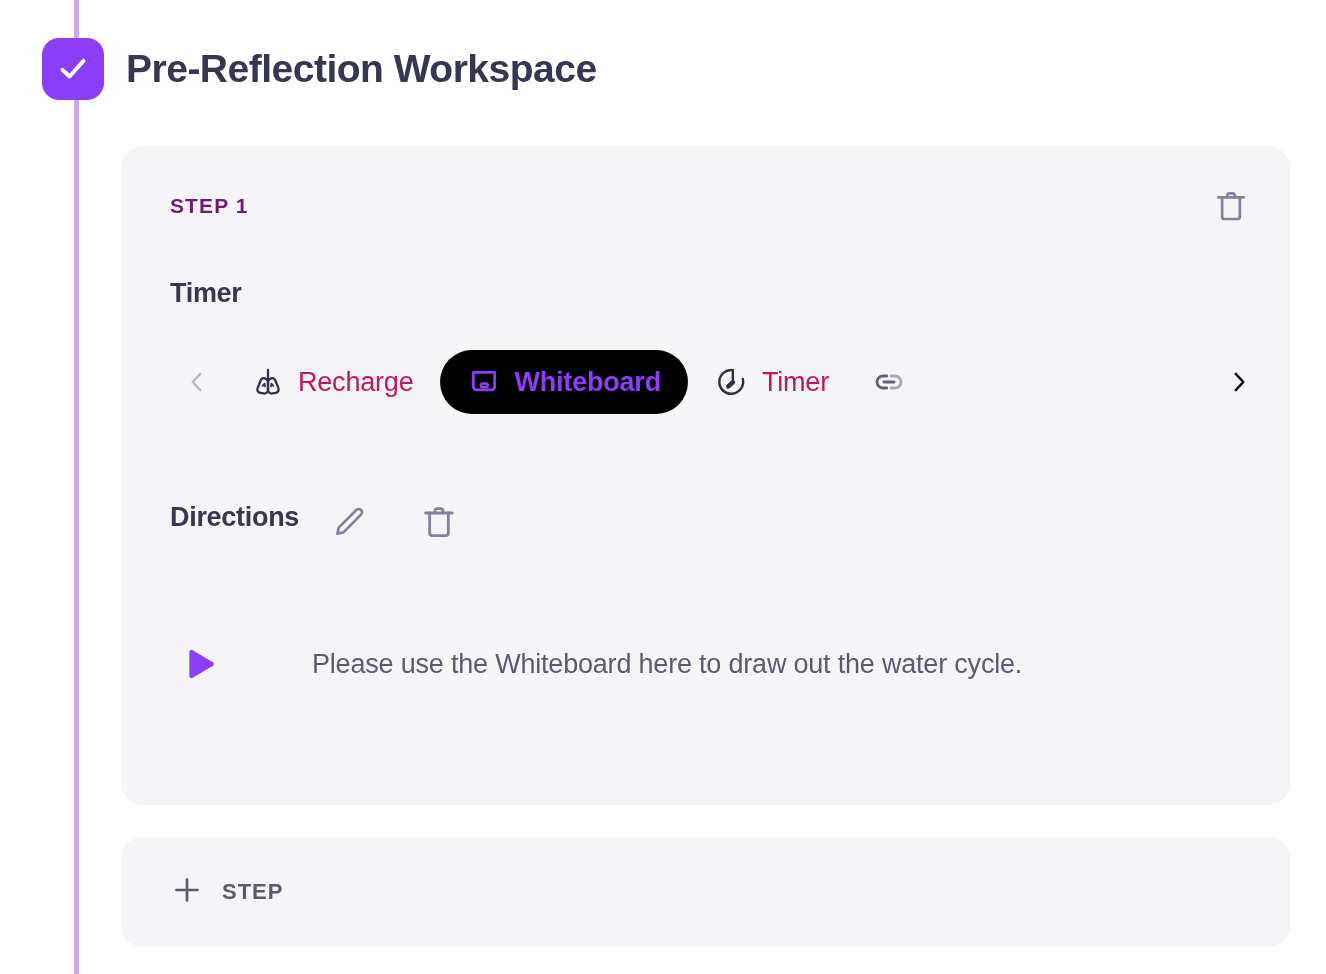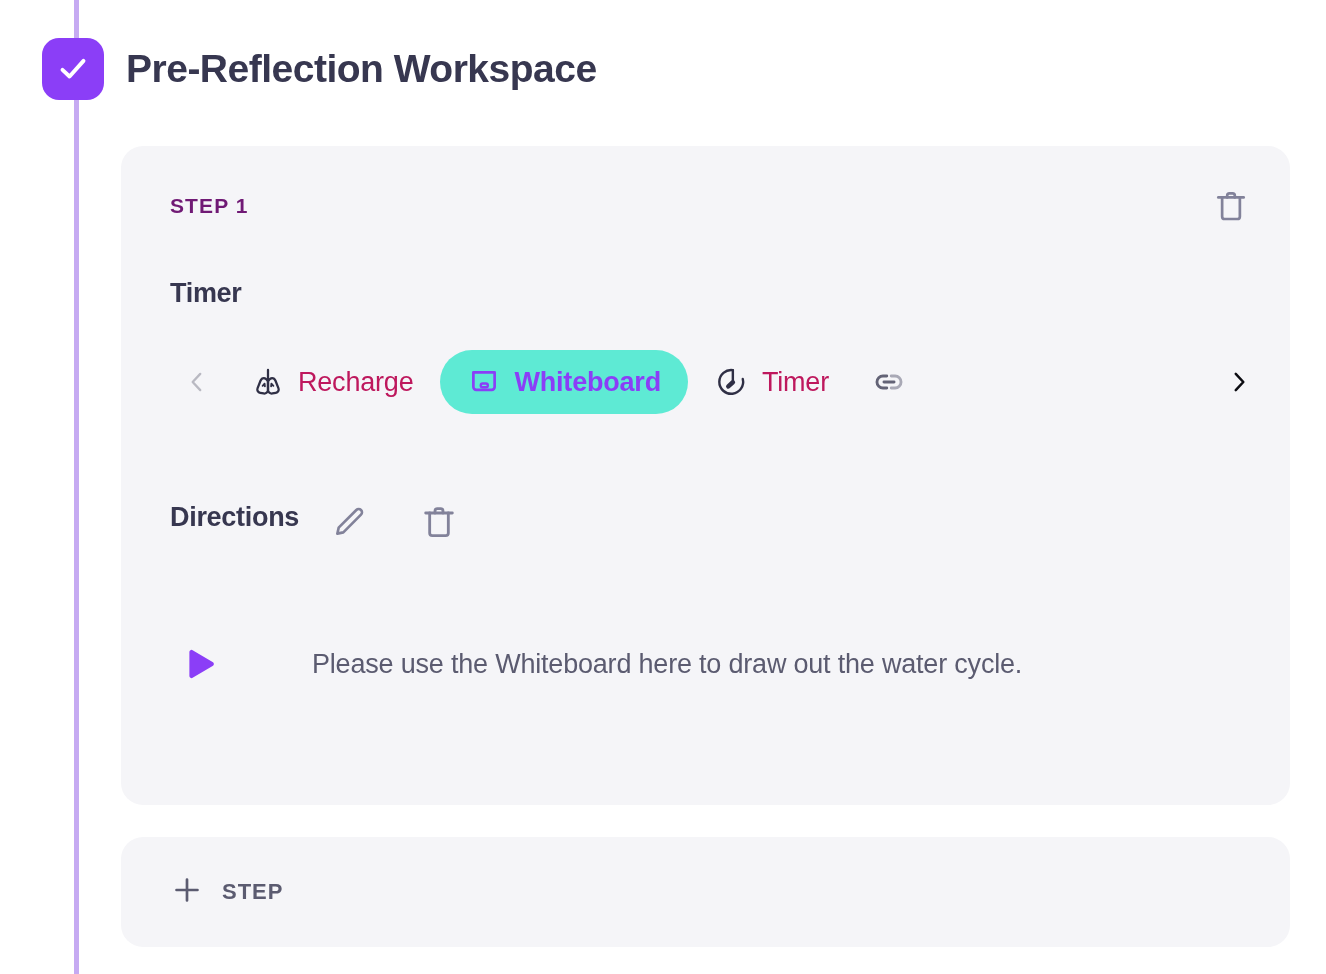--- a/index.html
+++ b/index.html
@@ -151,21 +151,21 @@
     cursor: pointer;
     flex: none;
     white-space: nowrap;
   }
   .tool-item .tool-label {
     font-size: 27px;
     color: #be185d;
     letter-spacing: -0.2px;
   }
   .tool-item.active {
-    background: #5eead4;
+    background: #000000;
   }
   .tool-item.active .tool-label {
     color: #8b3ef7;
     font-weight: bold;
   }
   .tool-icon { line-height: 0; flex: none; }
   .tool-item.icon-only { padding: 0 14px; }
   .fade-icon { opacity: 0.85; }
 
   

